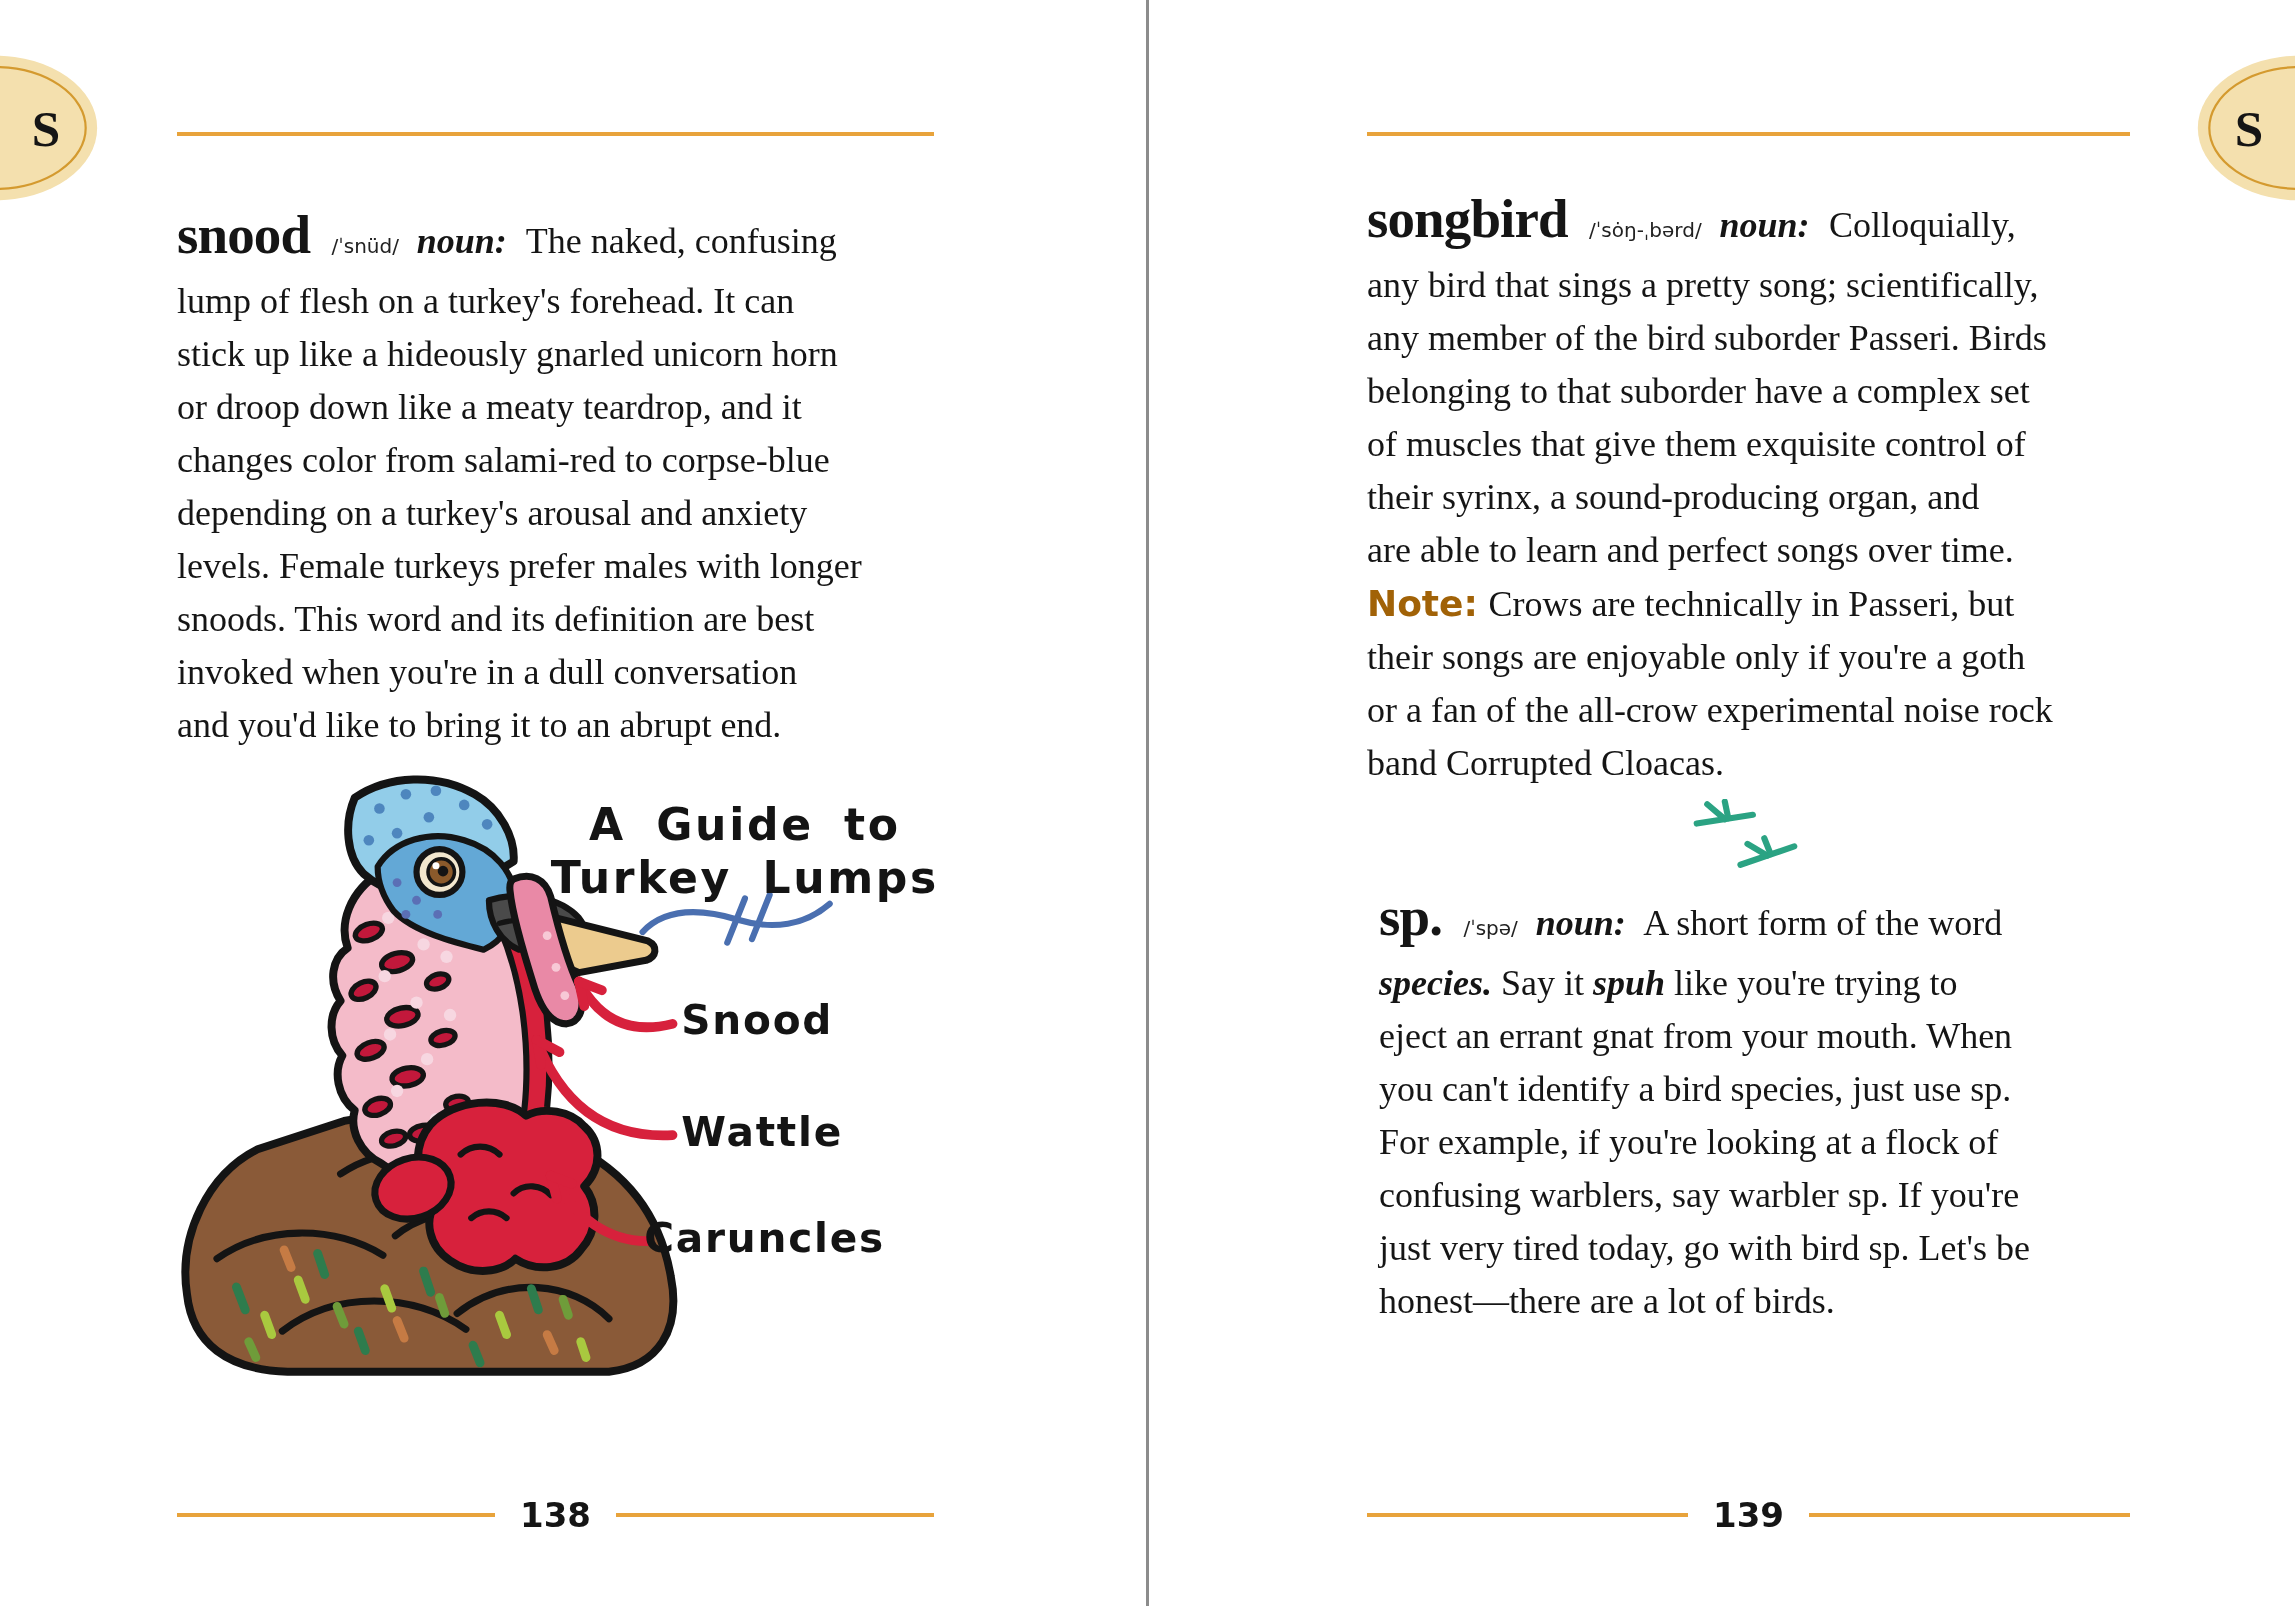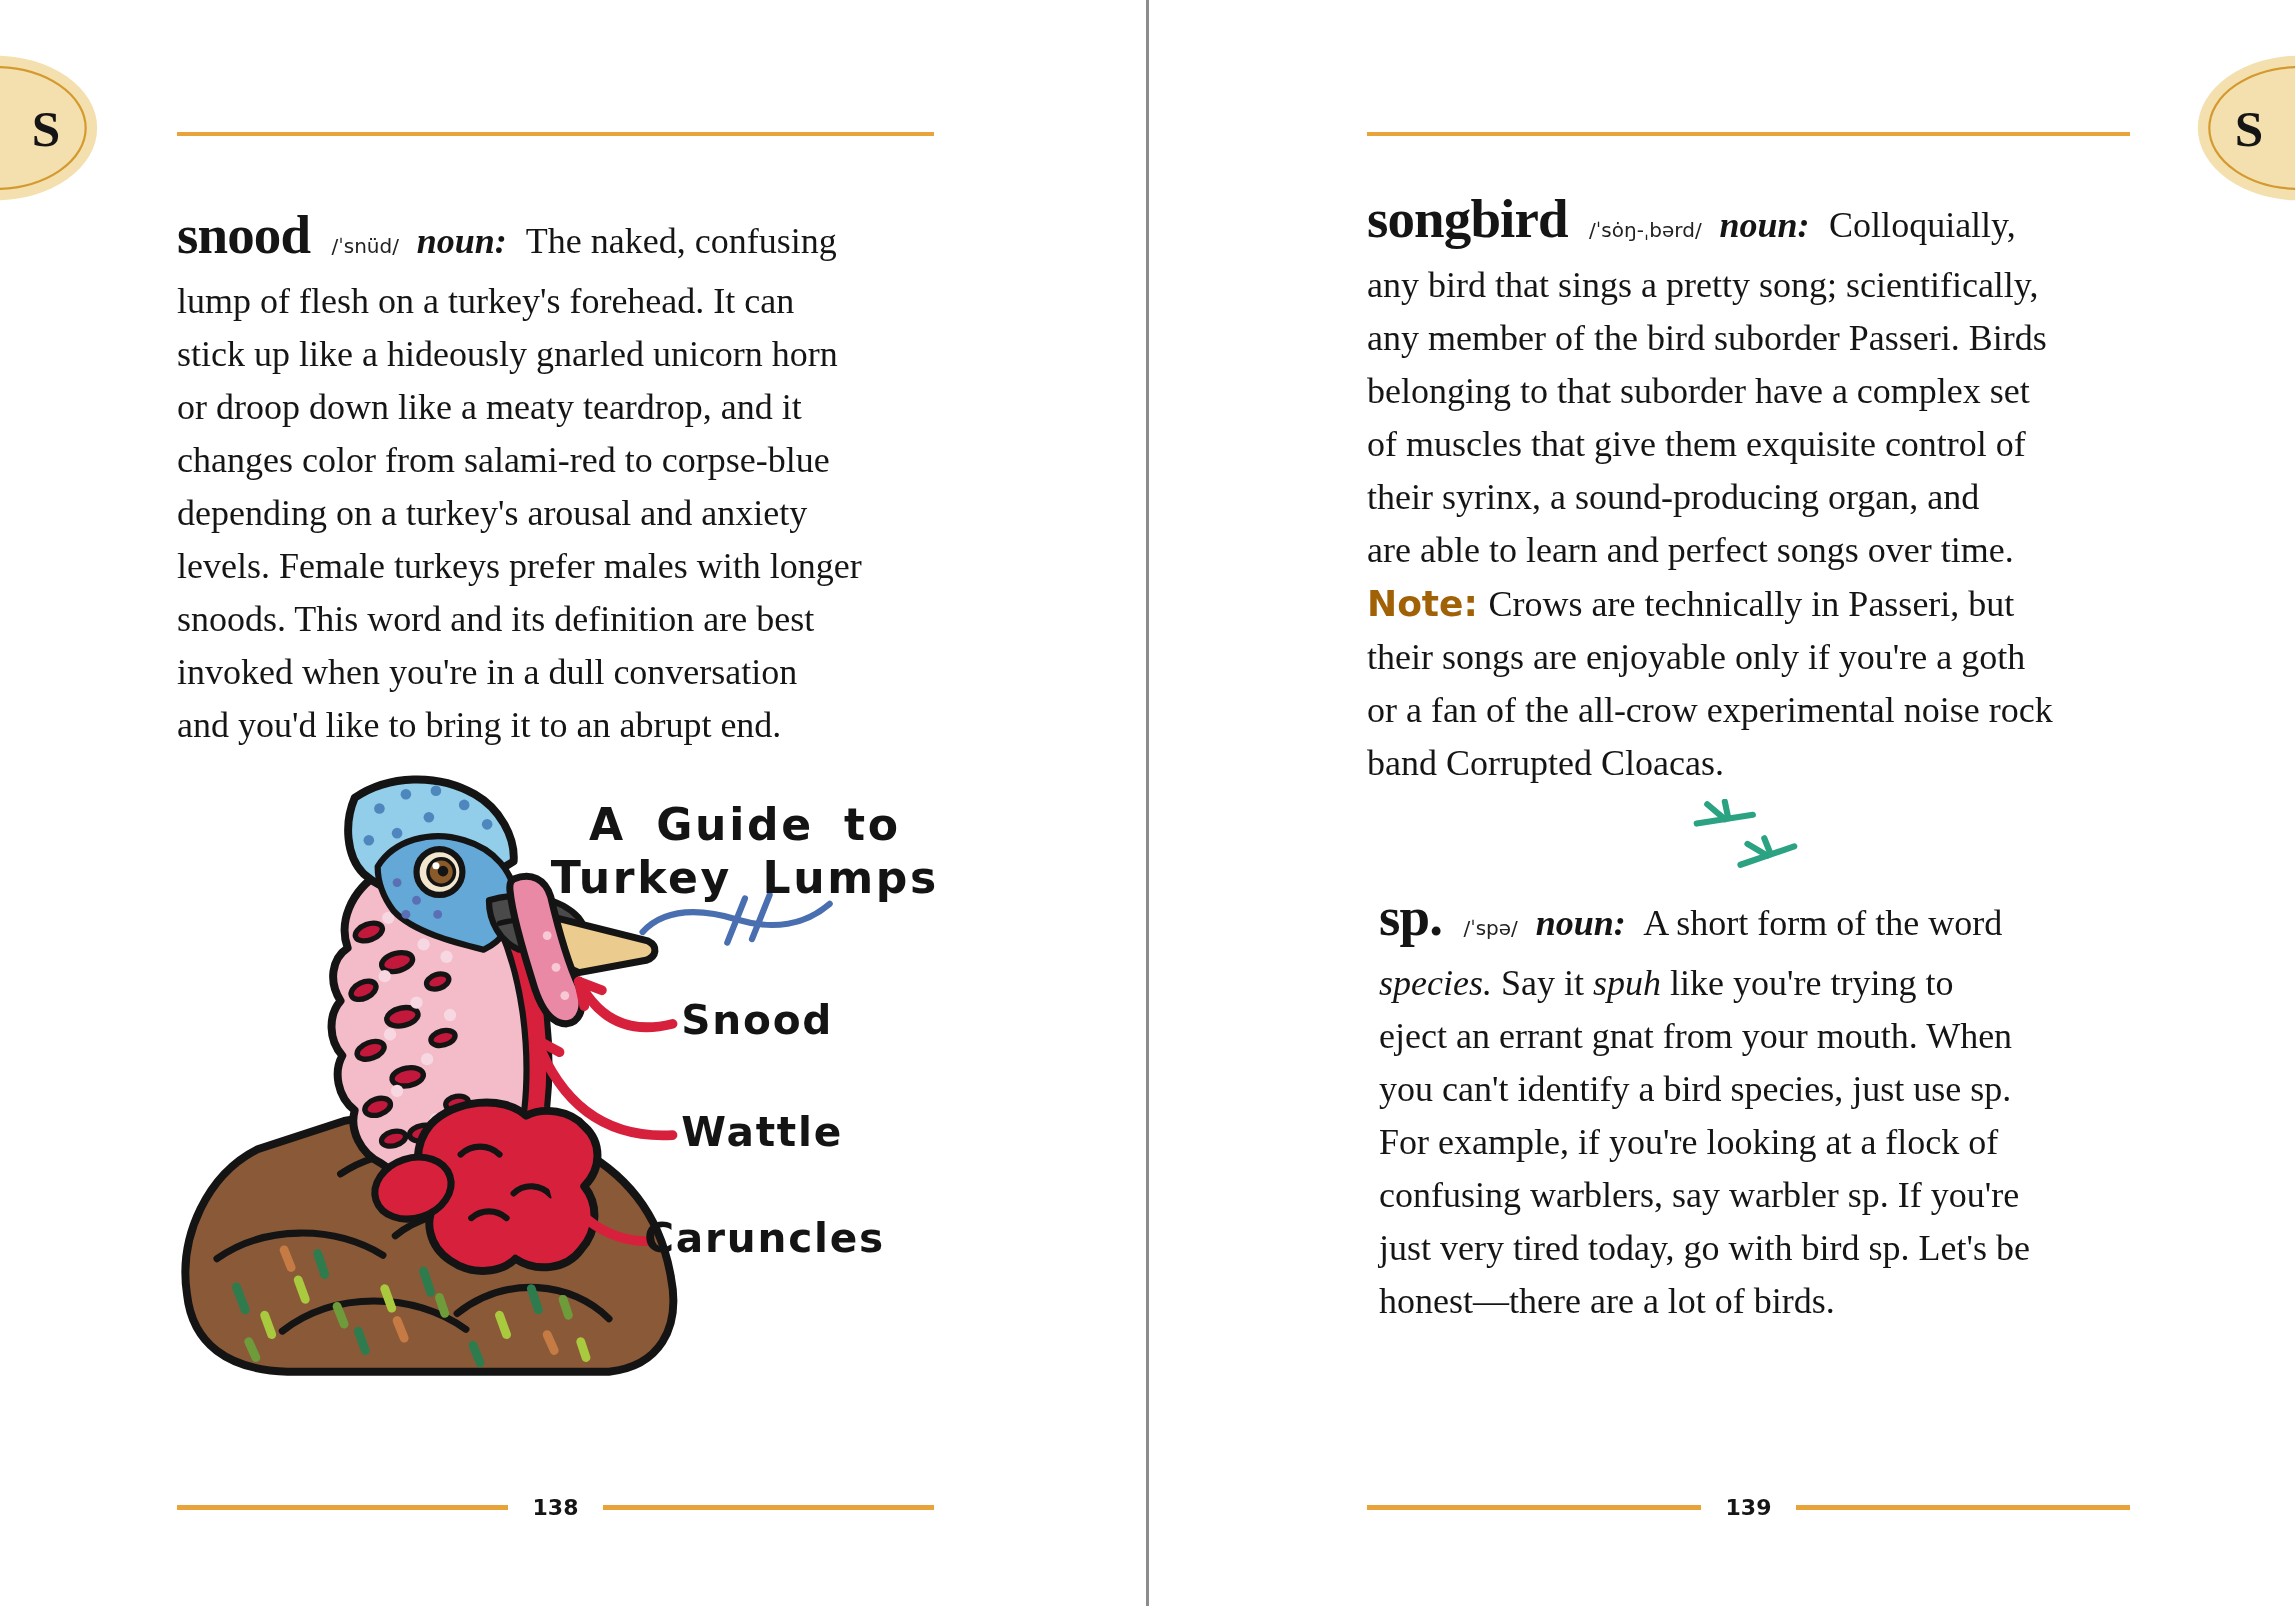--- a/index.html
+++ b/index.html
@@ -14,28 +14,28 @@
   .tab-left{left:0;}
   .tab-right{right:0;}
   .tab text{font-family:"Liberation Serif",serif;font-weight:bold;font-size:58px;fill:#151515;}
 
   .entry{position:absolute;width:763px;white-space:nowrap;}
   .hrow{line-height:58px;font-size:36px;}
   .hw{font-weight:bold;font-size:55px;letter-spacing:-0.9px;}
   .ph{font-family:"DejaVu Sans",sans-serif;font-size:20px;color:#222;margin:0 8.8px 0 12.4px;}
   .pos{font-weight:bold;font-style:italic;margin-right:10.6px;}
   .line{line-height:53px;font-size:36px;}
-  .it{font-style:italic;}
+  .it{font-style:italic;font-weight:bold;}
   .note{font-family:"DejaVu Sans",sans-serif;font-weight:bold;font-size:36px;color:#a16207;margin-right:10.6px;}
 
   .footer{position:absolute;top:1495px;display:flex;align-items:center;}
   .footer-left{left:177px;width:757px;}
   .footer-right{left:1367px;width:763px;}
   .frule{flex:1;height:4.4px;background:#E8A33B;}
-  .fnum{margin:0 25px;font-family:"DejaVu Sans",sans-serif;font-weight:bold;font-size:22px;color:#151515;}
+  .fnum{margin:0 25px;font-family:"DejaVu Sans",sans-serif;font-weight:bold;font-size:34px;color:#151515;}
 
   .illus{position:absolute;left:132px;top:759px;}
   .ttl{font-family:"DejaVu Sans",sans-serif;font-weight:bold;font-size:50px;fill:#141414;
        letter-spacing:3px;word-spacing:14px;}
   .lbl{font-family:"DejaVu Sans",sans-serif;font-weight:bold;font-size:46px;fill:#141414;letter-spacing:2px;}
   .fp{position:absolute;left:1691px;top:799px;}
 </style>
 </head>
 <body>
 

